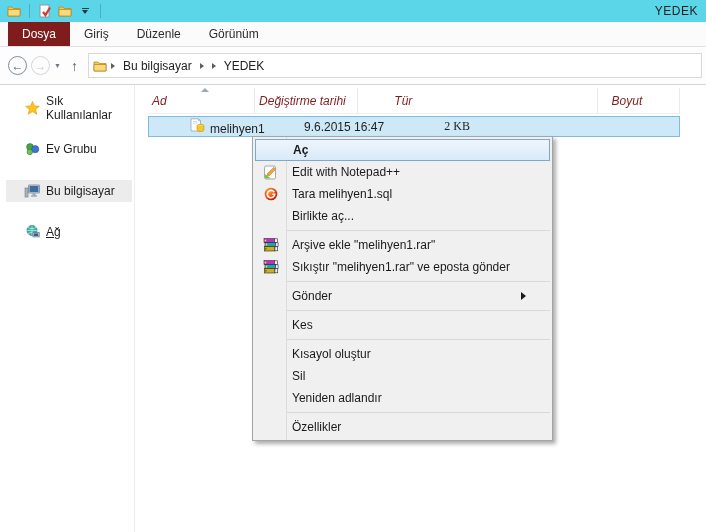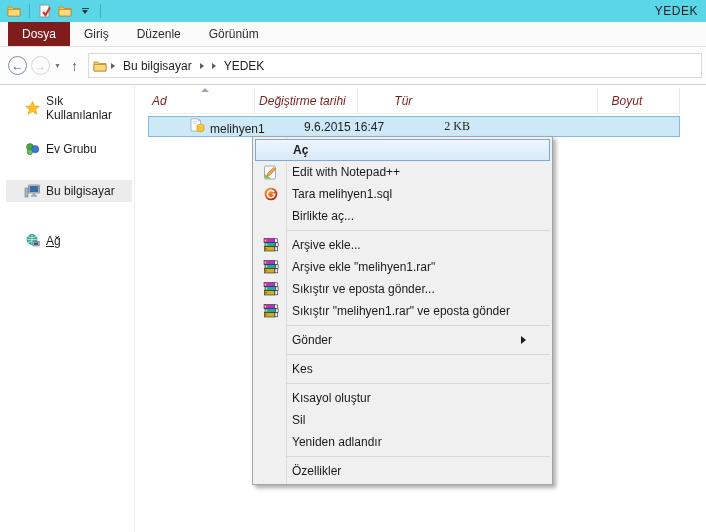--- a/index.html
+++ b/index.html
@@ -162,21 +162,21 @@
           <svg width="16" height="14" viewBox="0 0 16 14">
               <rect x="1" y="4" width="3" height="9" fill="#aab4bd" stroke="#6e7a85" stroke-width="0.6"></rect>
               <rect x="4.5" y="1" width="11" height="8" rx="0.5" fill="#c7d0d8" stroke="#6e7a85" stroke-width="0.7"></rect>
               <rect x="5.6" y="2" width="8.8" height="6" fill="#3a6ea5"></rect>
               <rect x="8.5" y="9.4" width="3" height="2" fill="#9aa5ae"></rect>
               <rect x="7" y="11.4" width="6" height="1.2" fill="#8a97a2"></rect>
             </svg>
         </span>
         <span class="slabel">Bu bilgisayar</span>
       </div>
-      <div class="side-item" style="top:145px;text-decoration:underline;">
+      <div class="side-item" style="top:136px;text-decoration:underline;">
         <span class="sicon">
           <svg width="15" height="14" viewBox="0 0 15 14">
               <circle cx="7" cy="5.5" r="5" fill="#3db1a6" stroke="#1f7d74" stroke-width="0.7"></circle>
               <path d="M2.2 5.5 h9.6 M7 0.6 v9.8 M3 2.4 c2.6 1.6 5.4 1.6 8 0 M3 8.6 c2.6 -1.6 5.4 -1.6 8 0" fill="none" stroke="#cdeeea" stroke-width="0.7"></path>
               <rect x="8" y="7.5" width="6.2" height="4.4" fill="#cdd6de" stroke="#5f6b76" stroke-width="0.7"></rect>
               <rect x="9" y="8.4" width="4.2" height="2.6" fill="#2f5e97"></rect>
             </svg>
         </span>
         <span class="slabel">Ağ</span>
       </div>
@@ -252,38 +252,20 @@
       </span>
       <span class="mi-label">Tara melihyen1.sql</span>
     </div>
     <div class="mi">
       <span class="mi-icon"></span>
       <span class="mi-label">Birlikte aç...</span>
     </div>
 
     <div class="msep"></div>
 
-    <div class="mi">
-      <span class="mi-icon">
-        <svg width="16" height="14" viewBox="0 0 16 14">
-            <g stroke="#30203a" stroke-width="0.6">
-              <rect x="1" y="0.6" width="10.5" height="4" fill="#c02ec0"></rect>
-              <rect x="11.5" y="0.8" width="3" height="3.6" fill="#f2f2f2"></rect>
-              <rect x="2" y="4.6" width="10.5" height="4" fill="#16aaaa"></rect>
-              <rect x="12.5" y="4.8" width="2.6" height="3.6" fill="#f2f2f2"></rect>
-              <rect x="1.4" y="8.6" width="10.5" height="4.4" fill="#c8b418"></rect>
-              <rect x="11.9" y="8.8" width="2.8" height="4" fill="#f2f2f2"></rect>
-            </g>
-            <rect x="1.6" y="1.6" width="1.6" height="1.8" fill="#ffd84d"></rect>
-            <rect x="2.6" y="5.6" width="1.6" height="1.8" fill="#ffd84d"></rect>
-            <rect x="2" y="9.8" width="1.6" height="1.8" fill="#8a6d00"></rect>
-          </svg>
-      </span>
-      <span class="mi-label">Arşive ekle...</span>
-    </div>
     <div class="mi">
       <span class="mi-icon">
         <svg width="16" height="14" viewBox="0 0 16 14">
             <g stroke="#30203a" stroke-width="0.6">
               <rect x="1" y="0.6" width="10.5" height="4" fill="#c02ec0"></rect>
               <rect x="11.5" y="0.8" width="3" height="3.6" fill="#f2f2f2"></rect>
               <rect x="2" y="4.6" width="10.5" height="4" fill="#16aaaa"></rect>
               <rect x="12.5" y="4.8" width="2.6" height="3.6" fill="#f2f2f2"></rect>
               <rect x="1.4" y="8.6" width="10.5" height="4.4" fill="#c8b418"></rect>
               <rect x="11.9" y="8.8" width="2.8" height="4" fill="#f2f2f2"></rect>
@@ -304,38 +286,20 @@
               <rect x="2" y="4.6" width="10.5" height="4" fill="#16aaaa"></rect>
               <rect x="12.5" y="4.8" width="2.6" height="3.6" fill="#f2f2f2"></rect>
               <rect x="1.4" y="8.6" width="10.5" height="4.4" fill="#c8b418"></rect>
               <rect x="11.9" y="8.8" width="2.8" height="4" fill="#f2f2f2"></rect>
             </g>
             <rect x="1.6" y="1.6" width="1.6" height="1.8" fill="#ffd84d"></rect>
             <rect x="2.6" y="5.6" width="1.6" height="1.8" fill="#ffd84d"></rect>
             <rect x="2" y="9.8" width="1.6" height="1.8" fill="#8a6d00"></rect>
           </svg>
       </span>
-      <span class="mi-label">Sıkıştır ve eposta gönder...</span>
-    </div>
-    <div class="mi">
-      <span class="mi-icon">
-        <svg width="16" height="14" viewBox="0 0 16 14">
-            <g stroke="#30203a" stroke-width="0.6">
-              <rect x="1" y="0.6" width="10.5" height="4" fill="#c02ec0"></rect>
-              <rect x="11.5" y="0.8" width="3" height="3.6" fill="#f2f2f2"></rect>
-              <rect x="2" y="4.6" width="10.5" height="4" fill="#16aaaa"></rect>
-              <rect x="12.5" y="4.8" width="2.6" height="3.6" fill="#f2f2f2"></rect>
-              <rect x="1.4" y="8.6" width="10.5" height="4.4" fill="#c8b418"></rect>
-              <rect x="11.9" y="8.8" width="2.8" height="4" fill="#f2f2f2"></rect>
-            </g>
-            <rect x="1.6" y="1.6" width="1.6" height="1.8" fill="#ffd84d"></rect>
-            <rect x="2.6" y="5.6" width="1.6" height="1.8" fill="#ffd84d"></rect>
-            <rect x="2" y="9.8" width="1.6" height="1.8" fill="#8a6d00"></rect>
-          </svg>
-      </span>
       <span class="mi-label">Sıkıştır "melihyen1.rar" ve eposta gönder</span>
     </div>
 
     <div class="msep"></div>
 
     <div class="mi">
       <span class="mi-icon"></span>
       <span class="mi-label">Gönder</span>
       <span class="subarrow"></span>
     </div>

